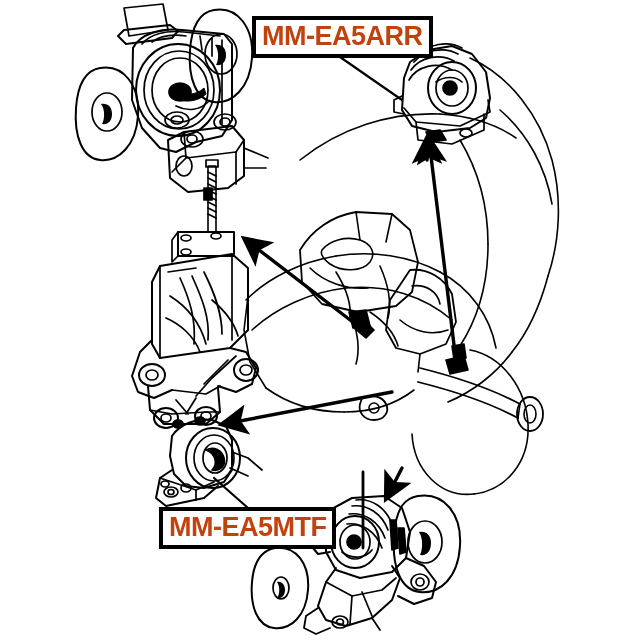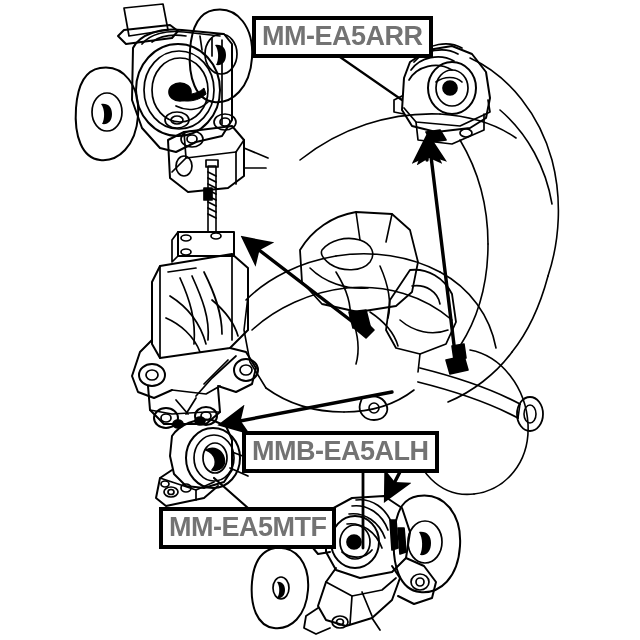--- a/index.html
+++ b/index.html
@@ -12,21 +12,21 @@
     position:absolute;
     background:#ffffff;
     border:3px solid #000;
     box-shadow:0 0 0 1px #000;
     padding:1px 6px 3px 6px;
     font-family:"Liberation Sans",sans-serif;
     font-weight:bold;
     font-size:27px;
     line-height:30px;
     letter-spacing:-0.5px;
-    color:#737373;
+    color:#c2410c;
     white-space:nowrap;
     box-sizing:border-box;
   }
 </style>
 </head>
 <body>
 
 <div id="stage">
 
   <svg id="art" viewBox="0 0 640 640" xmlns="http://www.w3.org/2000/svg">
@@ -317,21 +317,18 @@
       </g>
 
     </g>
   </svg>
 
   <div class="label" style="left:253px;top:17px;">
     <span>MM-EA5ARR</span>
   </div>
 
 
-  <div class="label" style="left:243px;top:432px;">
-    <span>MMB-EA5ALH</span>
-  </div>
 
   <div class="label" style="left:160px;top:508px;">
     <span>MM-EA5MTF</span>
   </div>
 
 </div>
 
 </body></html>

